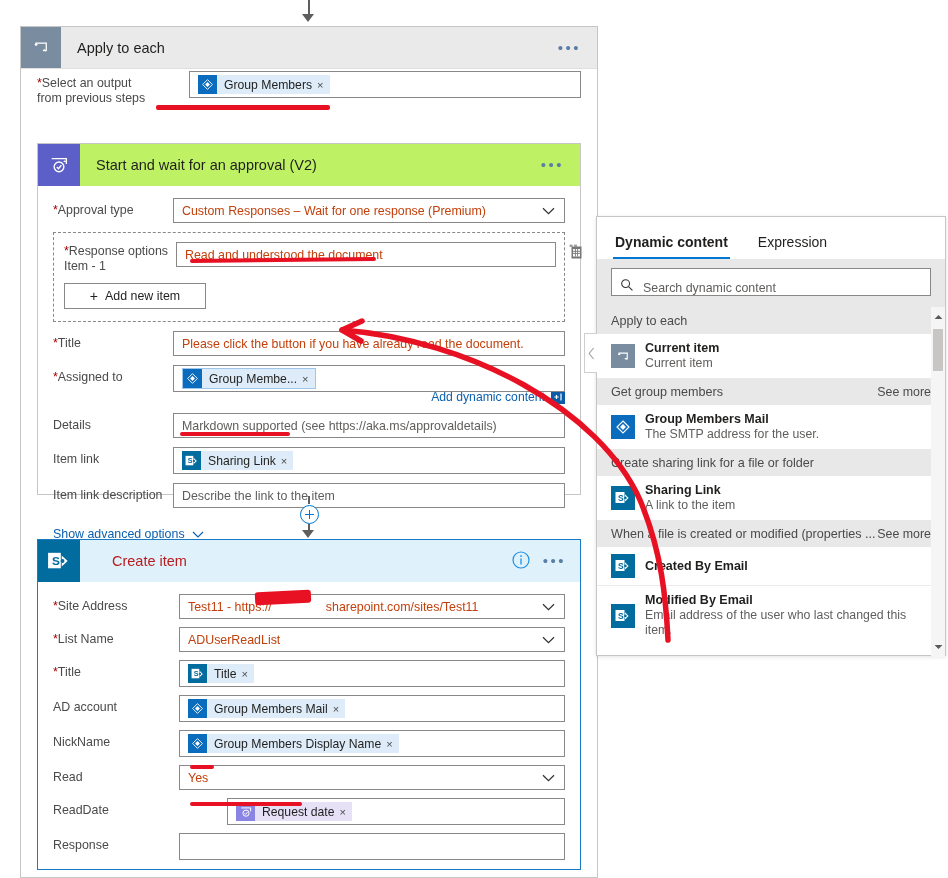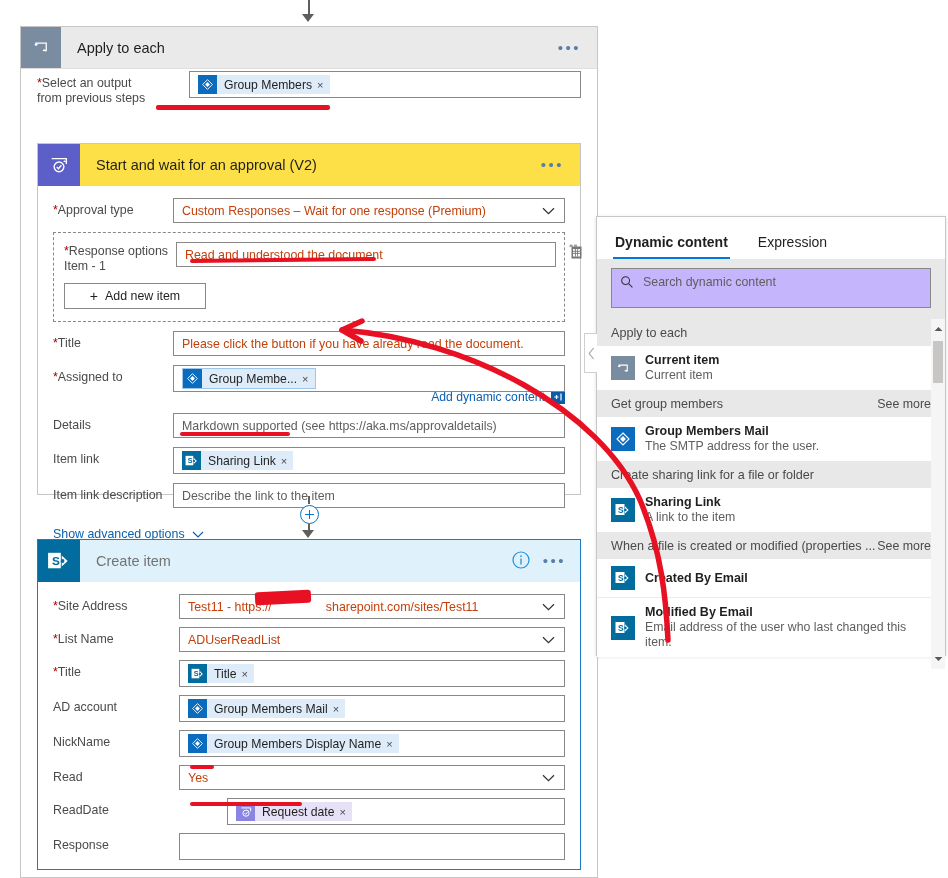--- a/index.html
+++ b/index.html
@@ -42,21 +42,21 @@
   
   .token{display:inline-flex;align-items:center;height:19px;background:#deecf9;max-width:100%;}
   .token.purple{background:#e6e1f7;}
   .token .tico{width:19px;height:19px;flex:0 0 19px;display:flex;align-items:center;justify-content:center;}
   .token .tlabel{padding:0 5px 0 7px;font-size:12.2px;color:#201f1e;white-space:nowrap;}
   .token .tx{padding-right:6px;color:#4a4a4a;font-size:11px;cursor:pointer;}
 
   
   .approval{position:absolute;left:37px;top:143px;width:544px;height:352px;
             background:#fff;border:1px solid #c8c6c4;box-sizing:border-box;}
-  .approval-head{display:flex;align-items:center;height:42px;background:#fde047;}
+  .approval-head{display:flex;align-items:center;height:42px;background:#bef264;}
   .approval-icon{width:42px;height:42px;flex:0 0 42px;background:#5b5fc7;display:flex;align-items:center;justify-content:center;}
   .approval-title{margin-left:16px;font-size:14.5px;color:#201f1e;}
   .approval-body{padding:12px 15px 0 15px;}
 
   .respbox{border:1px dashed #8a8886;padding:9px 8px 12px 10px;display:flex;margin-bottom:9px;position:relative;}
   .respbox .lbl{width:112px;flex:0 0 112px;padding-top:2px;}
   .respbox .inner{flex:1;}
   .addnew{margin-top:9px;border:1px solid #8a8886;height:24px;width:140px;display:flex;align-items:center;justify-content:center;background:#fff;font-size:12.4px;color:#201f1e;}
   .addnew .pl{margin-right:7px;font-size:14px;color:#201f1e;font-weight:300;}
   .arr-icon{position:absolute;right:-20px;top:10px;}
@@ -66,35 +66,35 @@
   .adc .adcbtn{width:14px;height:14px;background:#0b5ca8;margin-left:6px;display:flex;align-items:center;justify-content:center;color:#fff;font-size:9px;}
 
   .showadv{margin:10px 0 0 0;color:#0b60b0;font-size:12.4px;display:inline-flex;align-items:center;}
   .showadv .c{margin-left:7px;}
 
   
   .createitem{position:absolute;left:37px;top:539px;width:544px;height:331px;
               background:#fff;border:1px solid #1a7bc4;box-sizing:border-box;}
   .ci-head{display:flex;align-items:center;height:42px;background:#dff1fb;}
   .ci-icon{width:42px;height:42px;flex:0 0 42px;background:#036c9e;display:flex;align-items:center;justify-content:center;}
-  .ci-title{margin-left:16px;font-size:14.5px;color:#737373;}
+  .ci-title{margin-left:32px;font-size:14.5px;color:#b91c1c;}
   .ci-actions{margin-left:auto;margin-right:14px;display:flex;align-items:center;gap:13px;}
   .ci-body{padding:12px 15px 0 15px;}
   .ci-body .lbl{width:126px;flex:0 0 126px;}
   .ci-body .row{margin-bottom:8px;}
 
   
   .dcp{position:absolute;left:596px;top:216px;width:350px;height:440px;background:#fff;
        border:1px solid #c8c6c4;box-sizing:border-box;box-shadow:0 1px 4px rgba(0,0,0,.12);}
   .dcp-tabs{display:flex;align-items:flex-end;height:42px;padding:0 16px;border-bottom:0;}
   .dcp-tab{font-size:14px;color:#201f1e;padding:0 2px 9px 2px;margin-right:26px;position:relative;}
   .dcp-tab.active{font-weight:bold;}
   .dcp-tab.active:after{content:"";position:absolute;left:0;right:0;bottom:0;height:2.5px;background:#0078d4;}
   .dcp-searchwrap{background:#e8e8e8;padding:9px 14px 11px 14px;}
-  .dcp-search{height:26px;border:1px solid #8a8886;background:#c4b5fd;display:flex;align-items:flex-start;padding:6px 8px;}
+  .dcp-search{height:26px;border:1px solid #8a8886;background:#ffffff;display:flex;align-items:flex-end;padding:0 8px;}
   .dcp-search .ph{margin-left:9px;}
   .dcp-list{position:relative;height:calc(100% - 42px - 46px);overflow:hidden;}
   .grp{background:#e8e8e8;height:27px;display:flex;align-items:center;padding:0 14px;}
   .grp .gname{font-size:12.6px;color:#4a4a4a;}
   .grp .seemore{margin-left:auto;font-size:12.4px;color:#4a4a4a;}
   .item{display:flex;align-items:center;padding:7px 14px;background:#fff;}
   .item + .item{border-top:1px solid #edebe9;}
   .item .iico{width:24px;height:24px;flex:0 0 24px;display:flex;align-items:center;justify-content:center;margin-right:10px;}
   .item .iname{font-size:12.5px;font-weight:bold;color:#201f1e;line-height:15px;}
   .item .idesc{font-size:12.3px;color:#605e5c;line-height:15px;}

